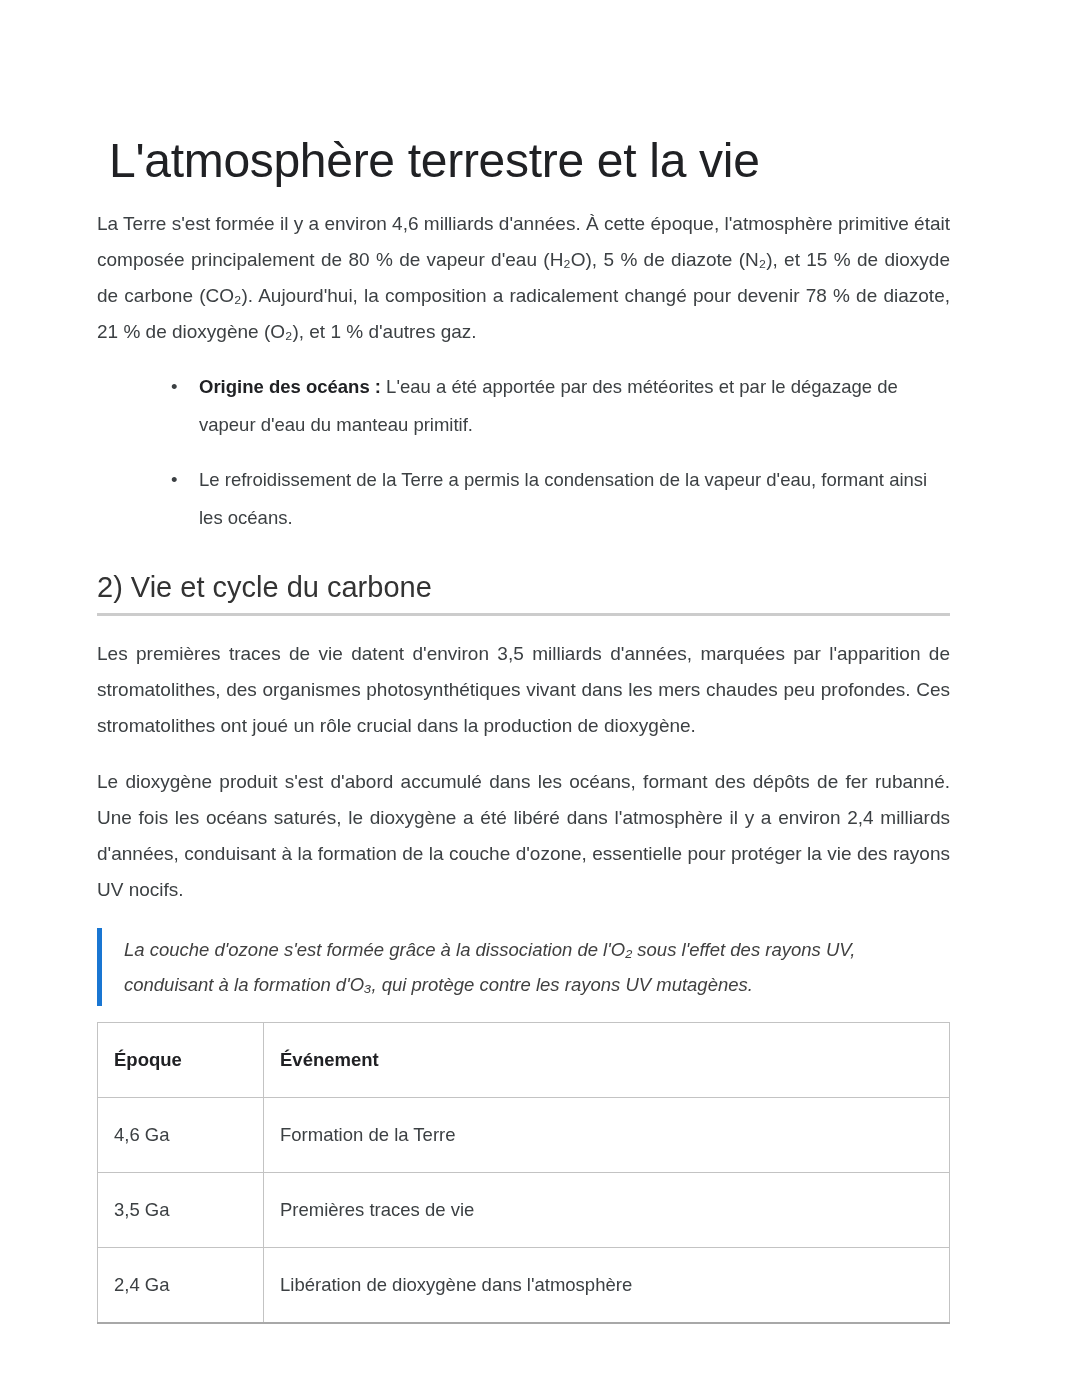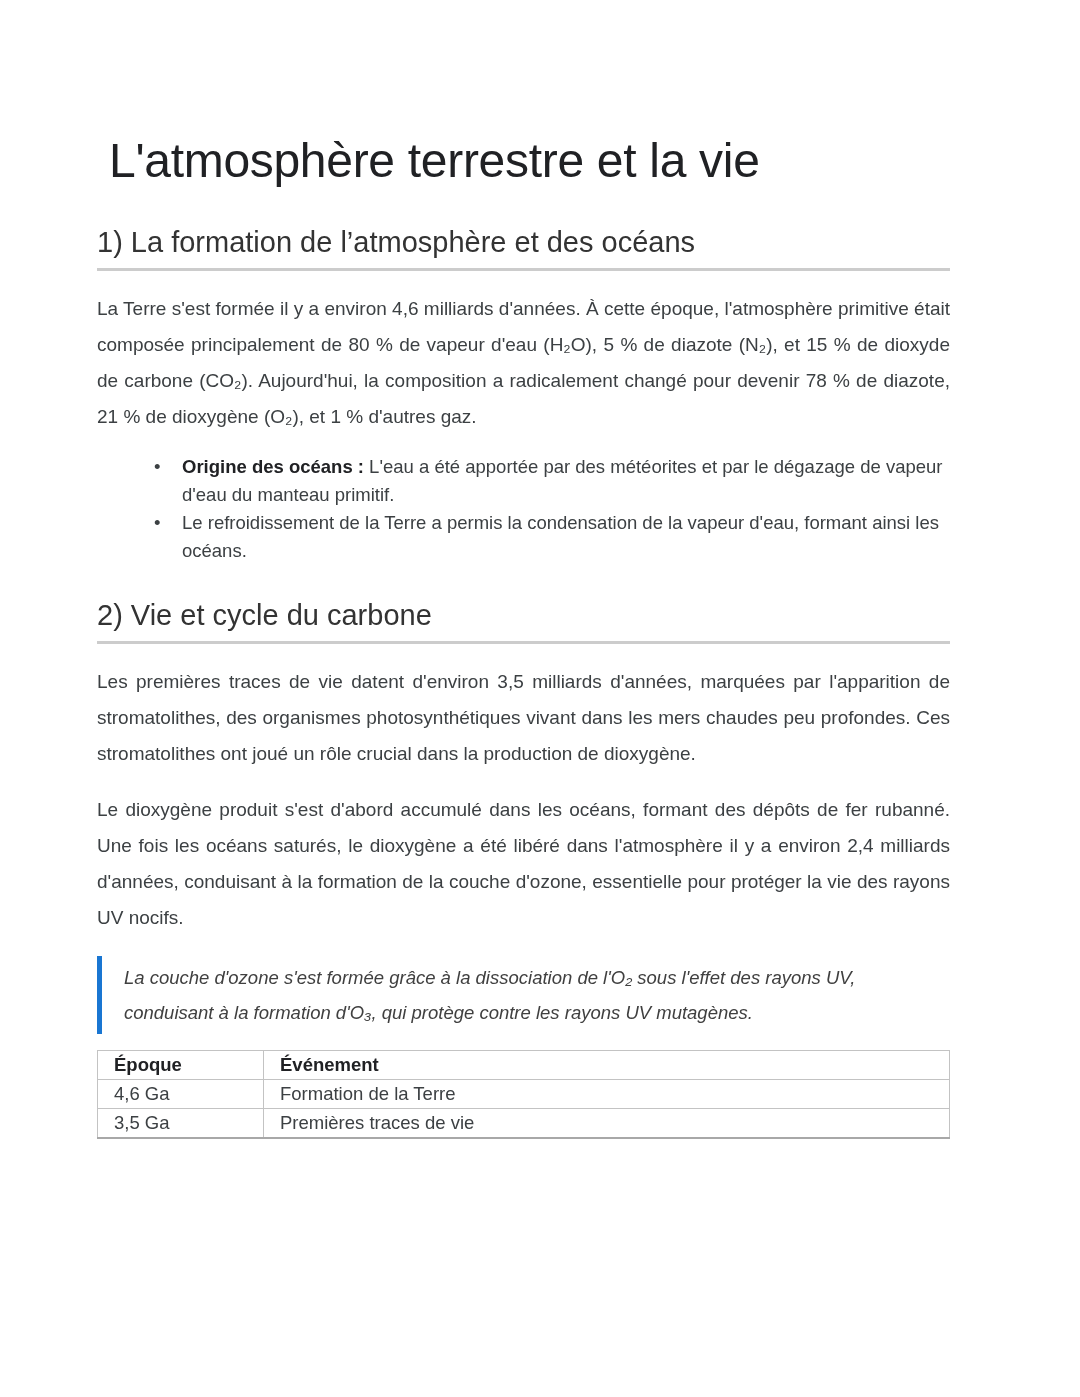--- a/index.html
+++ b/index.html
@@ -45,22 +45,22 @@
     margin: 20px 0 0 0;
   }
   ul.bullets {
     margin: 18px 0 0 0;
     padding-left: 85px;
     list-style: none;
   }
   ul.bullets li {
     position: relative;
     font-size: 18.5px;
-    line-height: 28px;
-    margin: 0;
+    line-height: 38px;
+    margin: 17px;
   }
   ul.bullets li::before {
     content: "\2022";
     position: absolute;
     left: -28px;
     top: 0;
     font-size: 18.5px;
     color: #3c4043;
   }
   ul.bullets li strong { font-weight: 700; color: #202124; }
@@ -78,21 +78,21 @@
   }
   table.timeline {
     margin-top: 16px;
     border-collapse: collapse;
     width: 100%;
     font-size: 18.5px;
   }
   table.timeline th, table.timeline td {
     border: 1px solid #c3c3c3;
     text-align: left;
-    padding: 1px 16px;
+    padding: 24px 16px;
     line-height: 26px;
     vertical-align: middle;
   }
   table.timeline th {
     font-weight: 700;
     color: #202124;
   }
   table.timeline th.col-epoch { width: 133px; }
   table.timeline tbody tr:last-child th,
   table.timeline tbody tr:last-child td {
@@ -100,21 +100,20 @@
   }
 </style>
 </head>
 <body>
 
 <main class="doc">
 
   <h1 class="page-title">L'atmosphère terrestre et la vie</h1>
 
   <section>
-    <h2 class="sec">1) La formation de l’atmosphère et des océans</h2>
     <p class="body-par">La Terre s'est formée il y a environ 4,6 milliards d'années. À cette époque, l'atmosphère primitive était composée principalement de 80 % de vapeur d'eau (H₂O), 5 % de diazote (N₂), et 15 % de dioxyde de carbone (CO₂). Aujourd'hui, la composition a radicalement changé pour devenir 78 % de diazote, 21 % de dioxygène (O₂), et 1 % d'autres gaz.</p>
     <ul class="bullets">
       <li><strong>Origine des océans :</strong><span> L'eau a été apportée par des météorites et par le dégazage de vapeur d'eau du manteau primitif.</span></li>
       <li><span>Le refroidissement de la Terre a permis la condensation de la vapeur d'eau, formant ainsi les océans.</span></li>
     </ul>
   </section>
 
   <section>
     <h2 class="sec second">2) Vie et cycle du carbone</h2>
     <p class="body-par">Les premières traces de vie datent d'environ 3,5 milliards d'années, marquées par l'apparition de stromatolithes, des organismes photosynthétiques vivant dans les mers chaudes peu profondes. Ces stromatolithes ont joué un rôle crucial dans la production de dioxygène.</p>
@@ -134,17 +133,21 @@
       </thead>
       <tbody>
         <tr>
           <td>4,6 Ga</td>
           <td>Formation de la Terre</td>
         </tr>
         <tr>
           <td>3,5 Ga</td>
           <td>Premières traces de vie</td>
         </tr>
+        <tr>
+          <td>2,4 Ga</td>
+          <td>Libération de dioxygène dans l'atmosphère</td>
+        </tr>
       </tbody>
     </table>
   </section>
 
 </main>
 
 </body></html>

